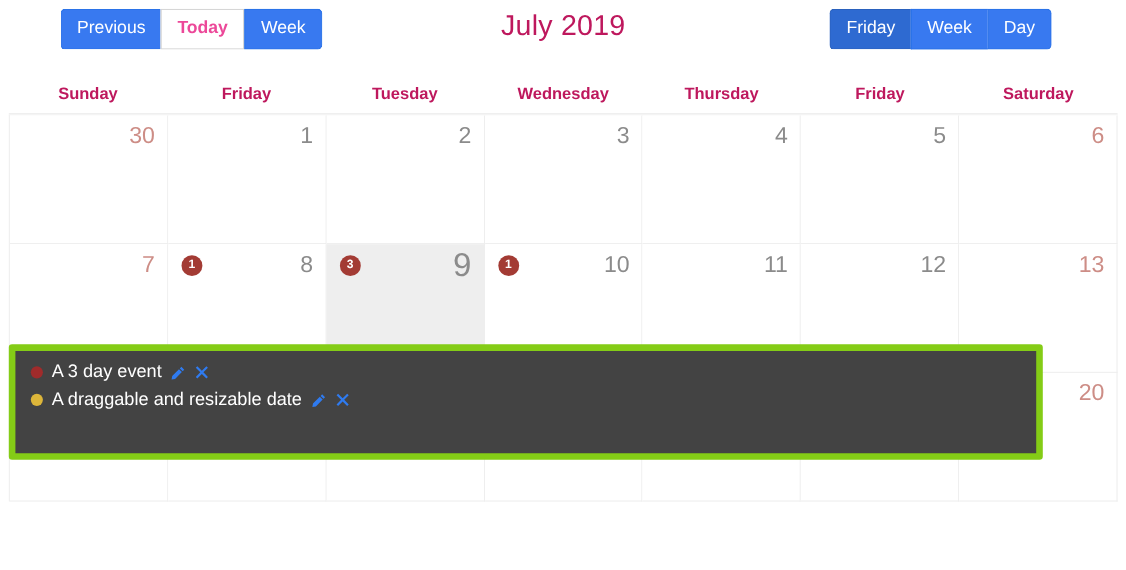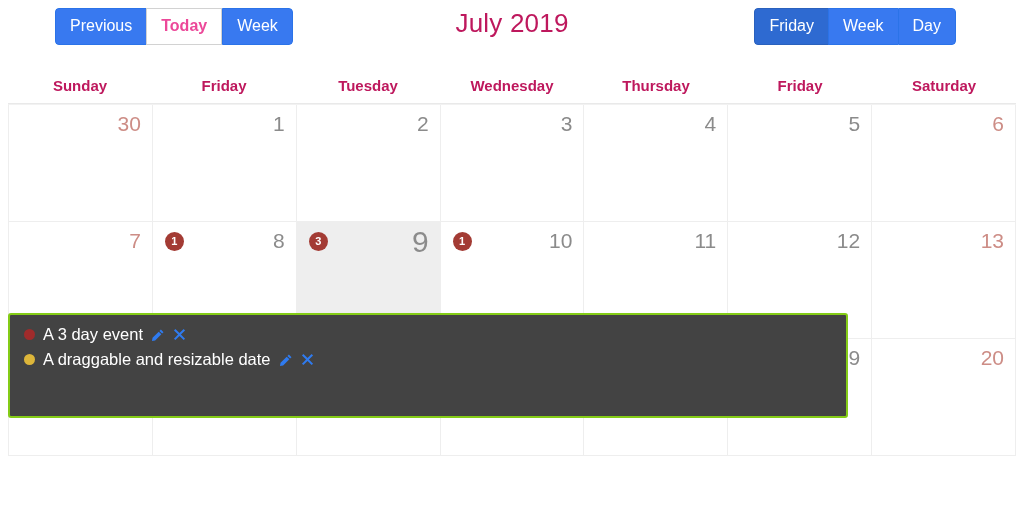--- a/index.html
+++ b/index.html
@@ -145,24 +145,24 @@
     width: 11px; height: 11px;
     border-radius: 50%;
     display: inline-block;
   }
 
   
   .event-panel {
     position: absolute;
     left: 8px;
     top: 313px;
-    width: 840px;
+    width: 940px;
     height: 105px;
     background: #434343;
-    border: 2px solid #84cc16;
+    border: 6px solid #84cc16;
     border-radius: 3px;
     padding: 7px 0 0 14px;
     z-index: 20;
     text-align: center;
   }
   .event-row {
     display: flex;
     align-items: center;
     height: 25px;
     gap: 7px;

